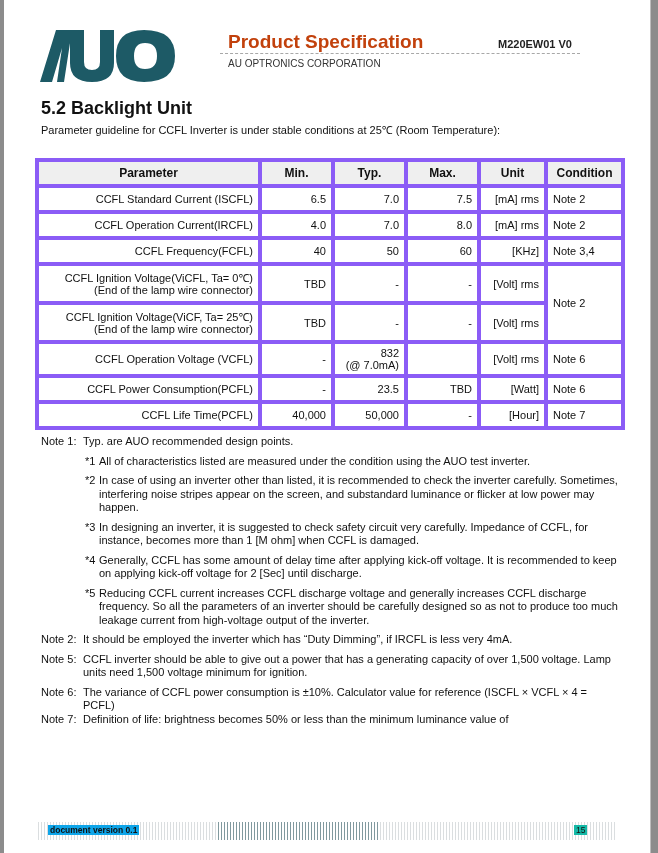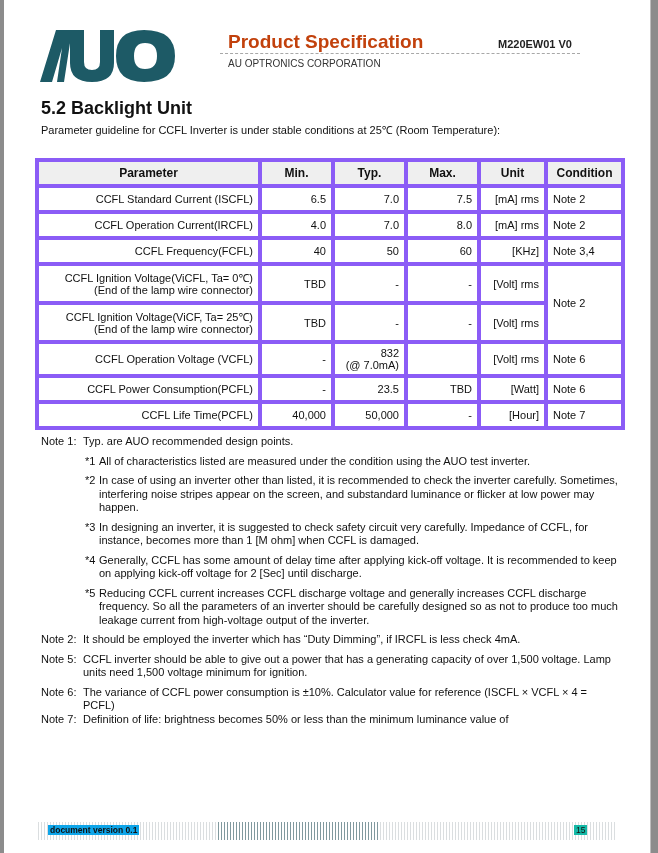--- a/index.html
+++ b/index.html
@@ -186,21 +186,21 @@
   <div class="sub" style="padding-left:58px">
     <span class="slabel">*4</span>
     <span class="stext">Generally, CCFL has some amount of delay time after applying kick-off voltage. It is recommended to keep on applying kick-off voltage for 2 [Sec] until discharge.</span>
   </div>
   <div class="sub" style="padding-left:58px">
     <span class="slabel">*5</span>
     <span class="stext">Reducing CCFL current increases CCFL discharge voltage and generally increases CCFL discharge frequency. So all the parameters of an inverter should be carefully designed so as not to produce too much leakage current from high-voltage output of the inverter.</span>
   </div>
   <div class="note">
     <span class="nlabel">Note 2:</span>
-    <span>It should be employed the inverter which has “Duty Dimming”, if IRCFL is less check 4mA.</span>
+    <span>It should be employed the inverter which has “Duty Dimming”, if IRCFL is less very 4mA.</span>
   </div>
   <div class="note">
     <span class="nlabel">Note 5:</span>
     <span>CCFL inverter should be able to give out a power that has a generating capacity of over 1,500 voltage. Lamp units need 1,500 voltage minimum for ignition.</span>
   </div>
   <div class="note" style="margin-bottom:0">
     <span class="nlabel">Note 6:</span>
     <span>The variance of CCFL power consumption is ±10%. Calculator value for reference (ISCFL × VCFL × 4 = PCFL)</span>
   </div>
   <div class="note">

